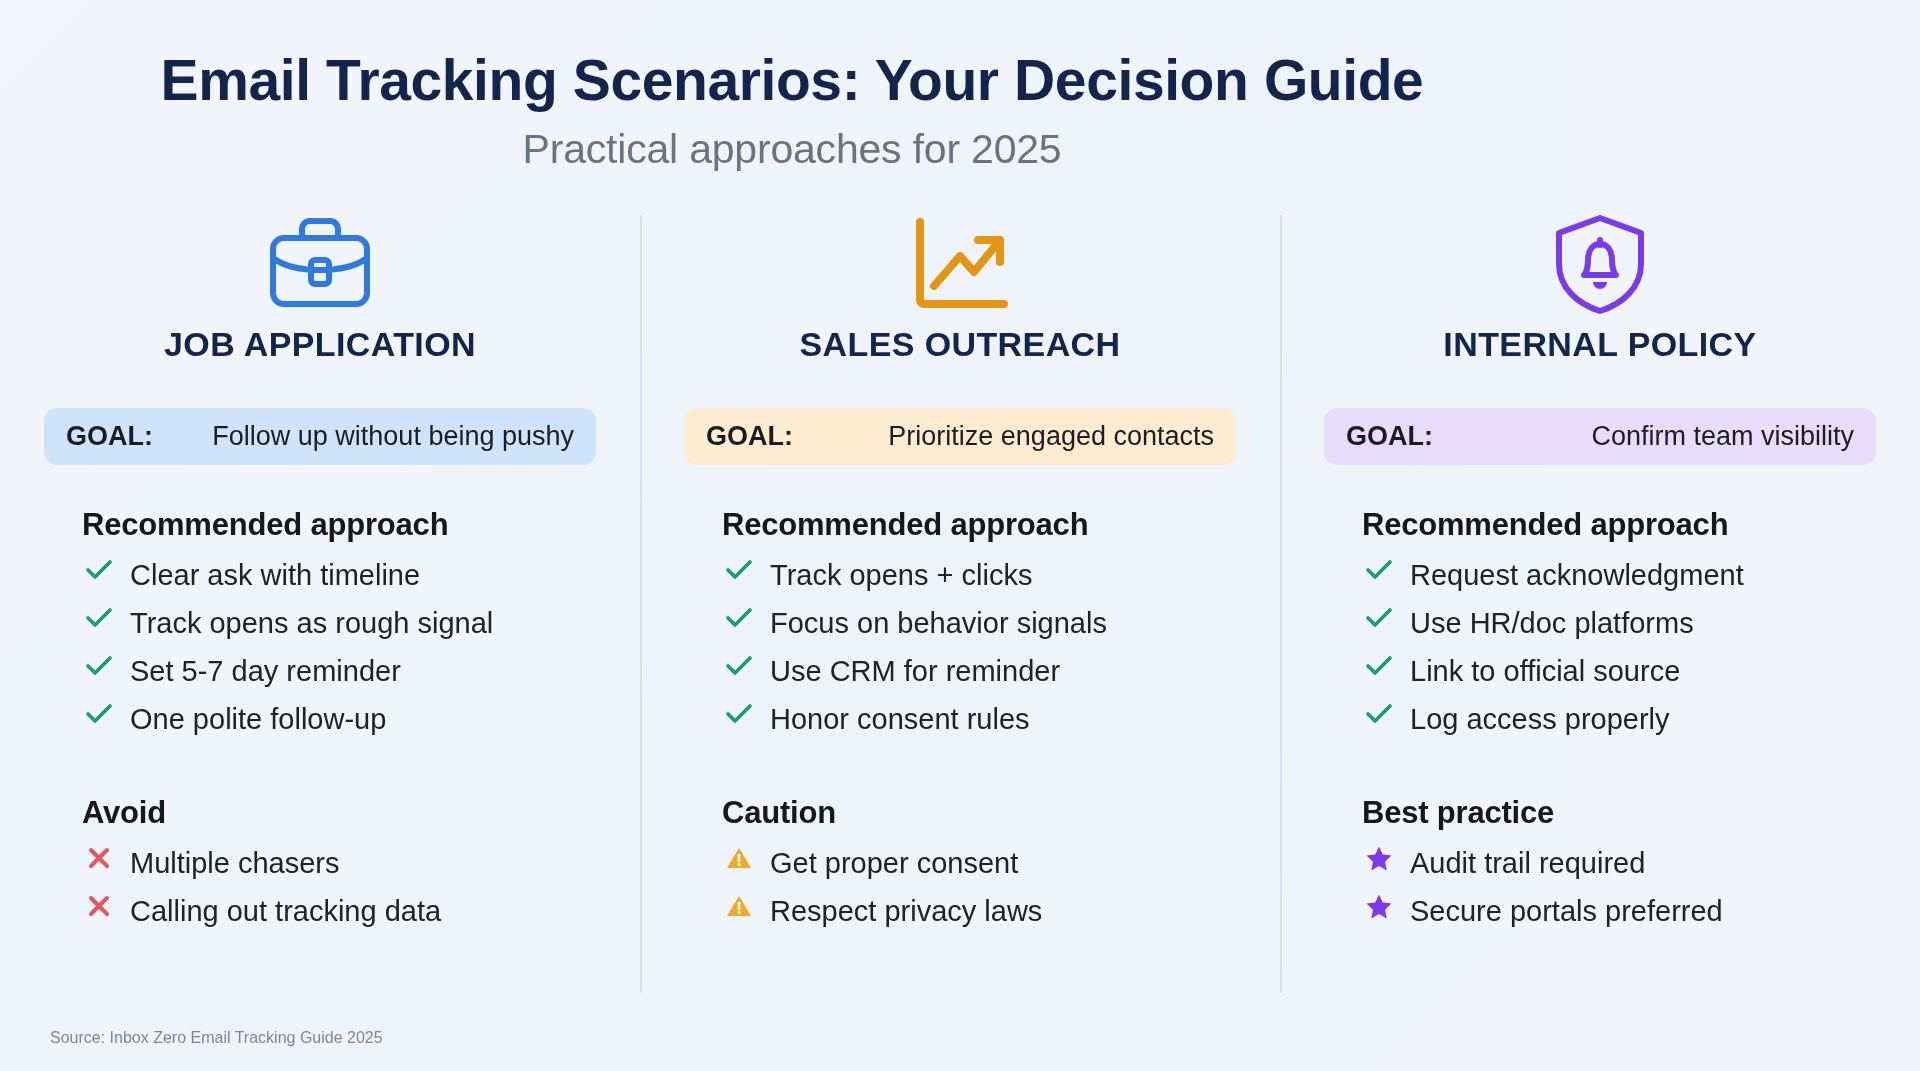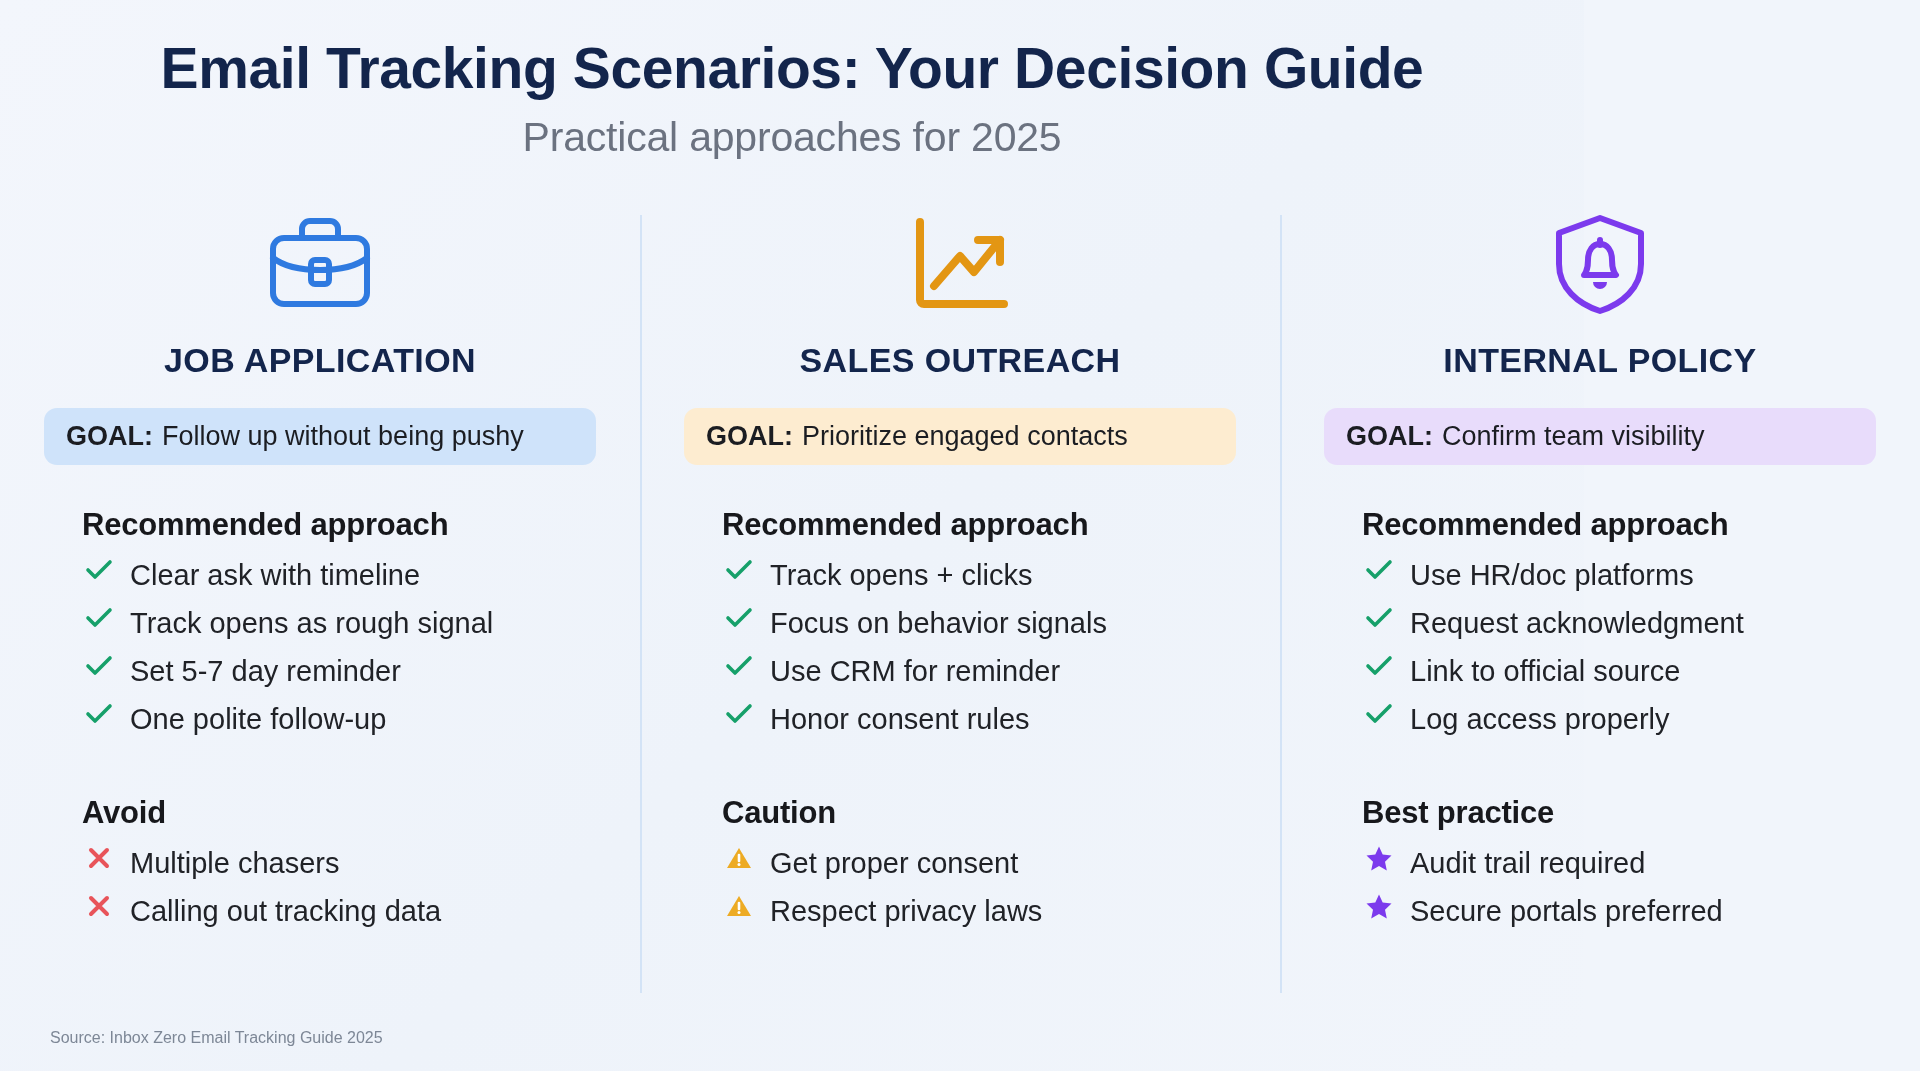--- a/index.html
+++ b/index.html
@@ -6,21 +6,21 @@
   html, body {
     width:1920px; height:1071px;
     background:#f1f5fb;
     font-family:"Liberation Sans", sans-serif;
     overflow:hidden;
   }
   .page {
     position:relative;
     width:1584px; height:1071px;
     background:linear-gradient(135deg,#f3f6fc 0%,#eef3fa 55%,#f1f5fb 100%);
-    padding:4px;
+    padding:16px;
   }
 
   
   .header { padding-top:34px; text-align:center; }
   .title {
     font-size:57px;
     font-weight:bold;
     color:#13254c;
     letter-spacing:-0.4px;
     line-height:1.08;
@@ -57,39 +57,39 @@
   
   .icon-wrap {
     height:118px;
     display:flex;
     align-items:center;
     justify-content:center;
   }
 
   
   .col-title {
-    margin-top:18px;
+    margin-top:2px;
     text-align:center;
     font-size:34px;
     font-weight:bold;
     color:#13254c;
     letter-spacing:0.4px;
   }
 
   
   .goal {
-    margin-top:28px;
+    margin-top:44px;
     border-radius:13px;
     padding:13px 22px;
     font-size:27px;
     color:#1b1d22;
     white-space:nowrap;
     display:flex;
     align-items:center;
-    justify-content:flex-start;
+    justify-content:space-between;
   }
   .goal .lbl { font-weight:bold; margin-right:9px; }
   .goal-job      { background:#cfe3fa; }
   .goal-sales    { background:#fdecd0; }
   .goal-internal { background:#e8dcfb; }
 
   
   .section { margin-top:42px; padding-left:38px; }
   .section.second { margin-top:52px; }
   .sec-head {
@@ -303,29 +303,29 @@
            </div>
         <div class="section">
                <div class="sec-head">Recommended approach</div>
                <ul class="items">
             <li>
                  <span class="bullet-icon">
                 <svg width="30" height="26" viewBox="0 0 30 26" fill="none">
     <path d="M4 13 L11 20 L26 5" stroke="#16a06a" stroke-width="3.6" stroke-linecap="round" stroke-linejoin="round"></path>
   </svg>
               </span>
+                 <span class="item-text">Request acknowledgment</span>
+               </li>
+            <li>
+                 <span class="bullet-icon">
+                <svg width="30" height="26" viewBox="0 0 30 26" fill="none">
+    <path d="M4 13 L11 20 L26 5" stroke="#16a06a" stroke-width="3.6" stroke-linecap="round" stroke-linejoin="round"></path>
+  </svg>
+              </span>
                  <span class="item-text">Use HR/doc platforms</span>
-               </li>
-            <li>
-                 <span class="bullet-icon">
-                <svg width="30" height="26" viewBox="0 0 30 26" fill="none">
-    <path d="M4 13 L11 20 L26 5" stroke="#16a06a" stroke-width="3.6" stroke-linecap="round" stroke-linejoin="round"></path>
-  </svg>
-              </span>
-                 <span class="item-text">Request acknowledgment</span>
                </li>
             <li>
                  <span class="bullet-icon">
                 <svg width="30" height="26" viewBox="0 0 30 26" fill="none">
     <path d="M4 13 L11 20 L26 5" stroke="#16a06a" stroke-width="3.6" stroke-linecap="round" stroke-linejoin="round"></path>
   </svg>
               </span>
                  <span class="item-text">Link to official source</span>
                </li>
             <li>

